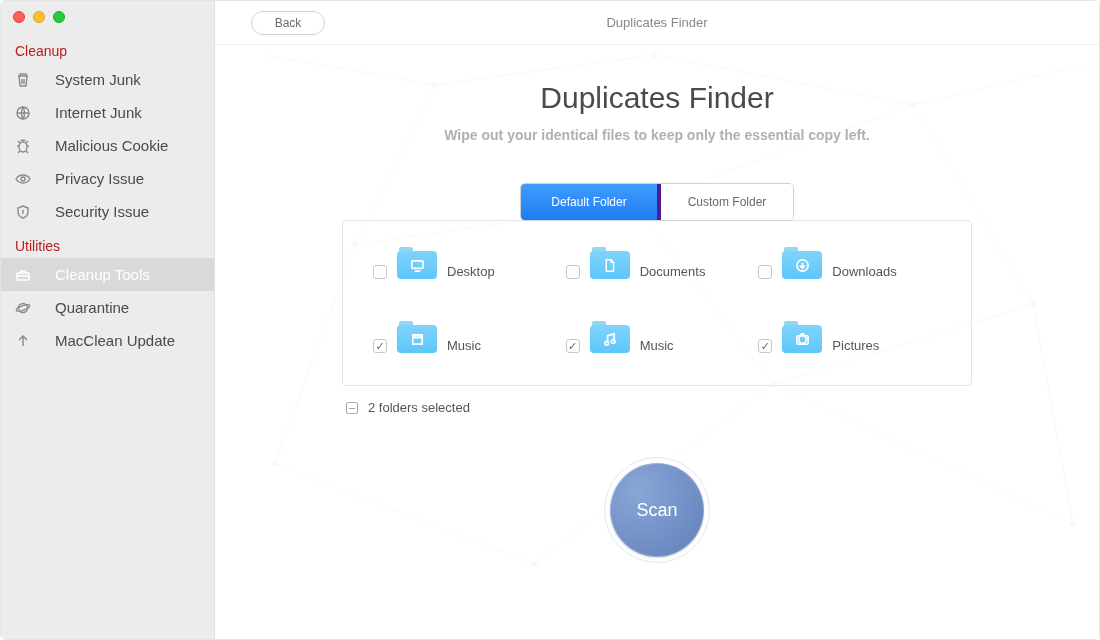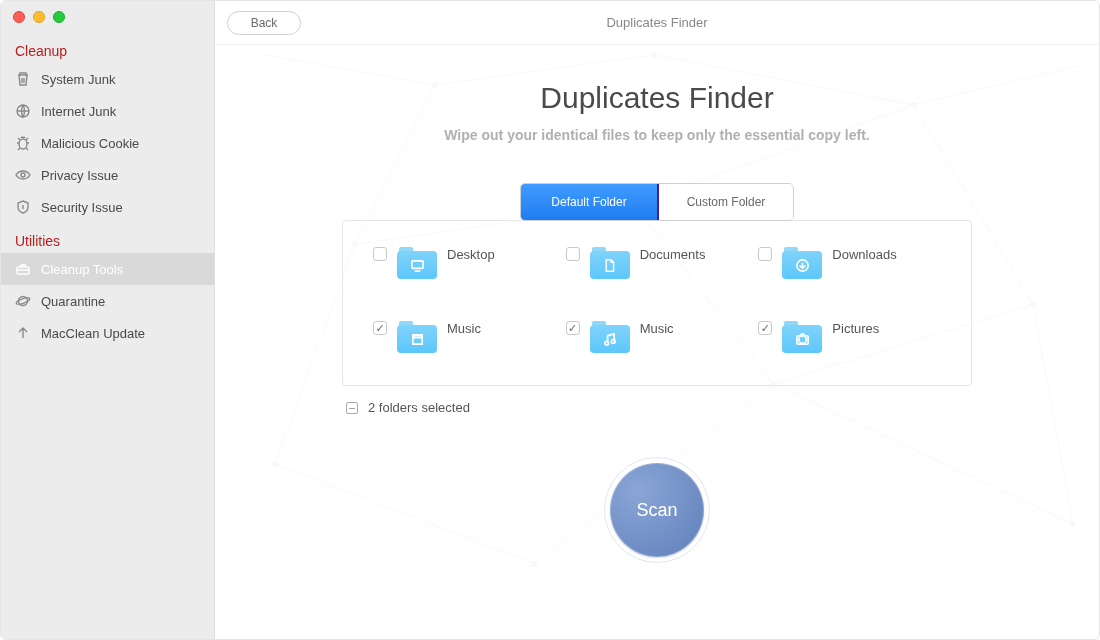--- a/index.html
+++ b/index.html
@@ -6,43 +6,43 @@
   body { width: 1100px; height: 640px; overflow: hidden; background:#fff;}
   .app { display:flex; width:1100px; height:640px; border:1px solid #e5e5e5; border-radius:6px; overflow:hidden;}
   
   .sidebar { width:214px; background:#ececec; border-right:1px solid #e0e0e0; display:flex; flex-direction:column; }
   .window-controls { display:flex; gap:8px; padding:10px 12px; }
   .wc { width:12px; height:12px; border-radius:50%; }
   .wc.red{background:#ff5f56;border:1px solid #e0443e;}
   .wc.yellow{background:#ffbd2e;border:1px solid #dea123;}
   .wc.green{background:#27c93f;border:1px solid #1aab29;}
   .section-label{ font-size:14px; color:#b91c1c; padding:10px 14px 4px; }
-  .nav-item{ display:flex; align-items:center; gap:10px; padding:8px 14px; font-size:13px; color:#4a4a4a; cursor:pointer;}
+  .nav-item{ display:flex; align-items:center; gap:24px; padding:8px 14px; font-size:15px; color:#4a4a4a; cursor:pointer;}
   .nav-item.active{ background:#d9d9d9; color:#fff;}
   .nav-item.active .nav-icon svg *{stroke:#fff;}
   .nav-item.active .nav-label{color:#fff;}
   .nav-icon{ width:16px; height:16px; display:flex; align-items:center; justify-content:center;}
   .nav-icon svg *{stroke:#8a8a8a; fill:none; stroke-width:1.4;}
   
   .main{ flex:1; position:relative; background:#fff; display:flex; flex-direction:column; overflow:hidden;}
   .topbar{ height:44px; display:flex; align-items:center; justify-content:center; border-bottom:1px solid #f0f0f0; position:relative;}
-  .back-btn{ position:absolute; left:12px; top:10px; width:74px; height:24px; border:1px solid #d0d0d0; border-radius:12px; background:#fff; font-size:12px; color:#6a6a6a; cursor:pointer;}
+  .back-btn{ position:absolute; left:36px; top:10px; width:74px; height:24px; border:1px solid #d0d0d0; border-radius:12px; background:#fff; font-size:12px; color:#6a6a6a; cursor:pointer;}
   .top-title{ font-size:13px; color:#888;}
   .content{ flex:1; position:relative; padding:36px 60px 0; }
   .bg-net{ position:absolute; inset:0; pointer-events:none; opacity:.45;}
   .page-title{ text-align:center; font-size:30px; font-weight:300; color:#4a4a4a; margin-bottom:12px;}
   .subtitle{ text-align:center; font-size:14px; color:#b0b0b0; margin-bottom:40px;font-weight:bold;}
   .seg-wrap{ display:flex; justify-content:center; margin-bottom:-1px; position:relative; z-index:2;}
   .seg{ display:flex; border:1px solid #d0d0d0; border-radius:5px; overflow:hidden; background:#fff;}
   .seg-btn{ width:136px; height:36px; font-size:12px; background:#fff; color:#6a6a6a; border:none; cursor:pointer;}
   .seg-btn.active{ background:linear-gradient(#3f9cff,#1f7cf0); color:#fff;}
-  .seg-btn + .seg-btn{ border-left:2px solid #4c1d95;text-align:center;}
+  .seg-btn + .seg-btn{ border-left:4px solid #4c1d95;text-align:center;}
   .folder-box{ border:1px solid #e5e5e5; border-radius:4px; padding:26px 30px 32px; max-width:630px; margin:0 auto;}
   .folder-grid{ display:grid; grid-template-columns:repeat(3,1fr); row-gap:42px; column-gap:10px;}
-  .folder-item{ display:flex; align-items:flex-start; gap:10px;}
+  .folder-item{ display:flex; align-items:flex-end; gap:10px;}
   .chk{ width:14px; height:14px; border:1px solid #c8c8c8; border-radius:3px; display:flex; align-items:center; justify-content:center; cursor:pointer; flex-shrink:0;}
   .chk.checked::after{ content:"✓"; font-size:11px; color:#666; line-height:1;}
   .folder-icon{ width:40px; height:32px; position:relative; flex-shrink:0;}
   .folder-icon .tab{ position:absolute; top:0; left:2px; width:14px; height:6px; background:#8fd8f7; border-radius:2px 2px 0 0;}
   .folder-icon .body{ position:absolute; top:4px; left:0; right:0; bottom:0; background:linear-gradient(#7fd3fb,#5cc7fa); border-radius:4px;}
   .folder-icon .glyph{ position:absolute; inset:0; display:flex; align-items:center; justify-content:center; padding-top:4px;}
   .folder-icon .glyph svg *{ stroke:#fff; fill:none; stroke-width:1.8;}
   .folder-label{ font-size:13px; color:#555;}
   .selected-row{ display:flex; align-items:center; gap:10px; max-width:630px; margin:14px auto 0; padding-left:4px;}
   .tri{ width:12px; height:12px; border:1px solid #aaa; border-radius:2px; display:flex; align-items:center; justify-content:center; font-size:10px; color:#888; line-height:1;}

